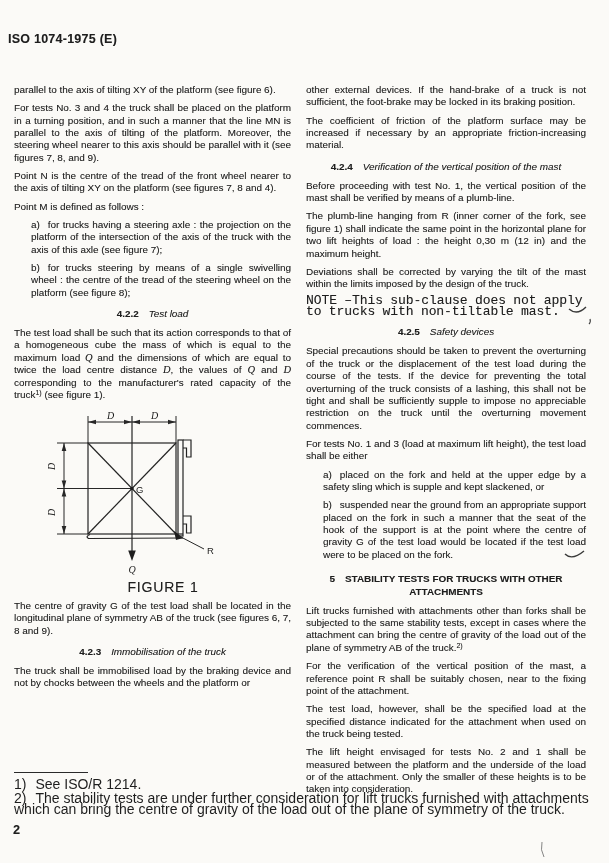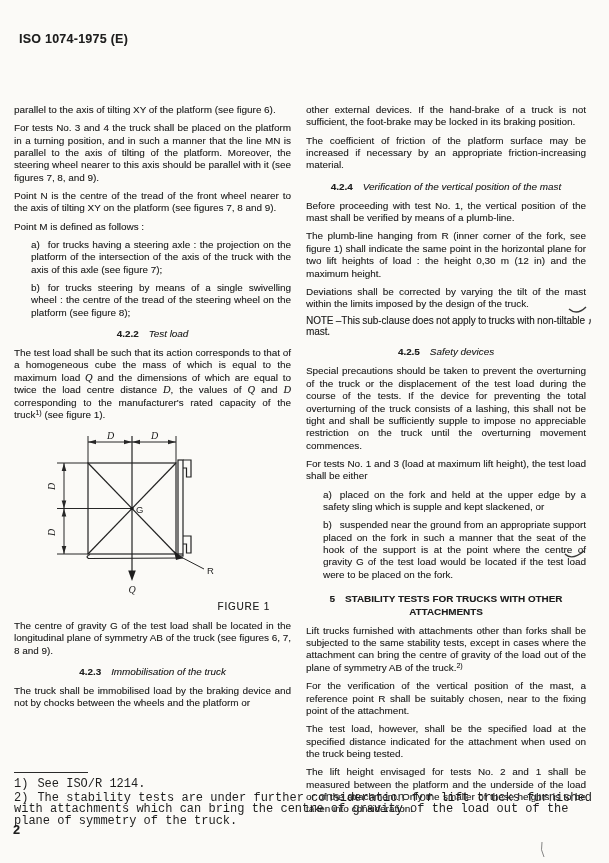--- a/index.html
+++ b/index.html
@@ -3,58 +3,58 @@
 <meta charset="utf-8">
 <style>
   html,body{margin:0;padding:0;background:#888;}
   .page{
     position:relative; width:609px; height:863px; margin:0 auto;
     background:#fbfaf7; overflow:hidden; color:#1e1e1e;
     font-family:"Liberation Sans","DejaVu Sans",sans-serif;
     font-size:9.9px; line-height:12.4px;
     text-shadow:0.15px 0.15px 0 rgba(25,25,25,0.35);
   }
-  .doc-header{position:absolute; top:33px; left:19px; font-size:12.4px; font-weight:bold; letter-spacing:0.3px;}
-  .col{position:absolute; top:104px; text-align:justify;}
+  .doc-header{position:absolute; top:33px; left:8px; font-size:12.4px; font-weight:bold; letter-spacing:0.3px;}
+  .col{position:absolute; top:84px; text-align:justify;}
   .col-left{left:14px; width:277px;}
   .col-right{left:306px; width:280px;}
   .para{margin:0 0 5.8px 0;}
   .list-item{margin-left:17px;}
   .li-label{padding-right:8px;}
   .heading{margin:9px 0 6.5px; text-align:center;}
   .h-num{font-weight:bold; padding-right:10px;}
   .h-title{font-style:italic;}
   .heading.h2 .h-title{font-style:normal; font-weight:bold;}
   .heading.h2{margin-top:11px; line-height:13px;}
-  .note{font-size:10px; letter-spacing:-0.08px; word-spacing:-0.3px; line-height:10.5px; margin:1px 0 6.5px; text-align:left;}
+  .note{font-size:13px; letter-spacing:-0.08px; word-spacing:-0.3px; line-height:10.5px; margin:1px 0 6.5px; text-align:left;font-family:Liberation Mono, monospace;}
   sup.fnref{font-size:7px; line-height:0; vertical-align:3.5px;}
   .var{font-family:"Liberation Serif","DejaVu Serif",serif; font-style:italic; font-size:10.4px;}
   .figure-wrap{margin:8px 0 6px 30px; text-align:left;}
   .fig-svg{display:block;}
-  .fig-caption{width:214px; text-align:right; font-size:10px; letter-spacing:0.8px; margin-top:2px; padding-left:12px;}
-  .footnotes{position:absolute; left:14px; top:772px; width:578px; font-size:12px; line-height:11.2px; text-align:left; text-shadow:none;font-family:Liberation Mono, monospace;}
+  .fig-caption{width:214px; text-align:center; font-size:14px; letter-spacing:0.8px; margin-top:2px; padding-left:12px;}
+  .footnotes{position:absolute; left:14px; top:772px; width:578px; font-size:14px; line-height:11.2px; text-align:left; text-shadow:none;}
   .fn-rule{width:74px; border:0; border-top:1.6px solid #2a2a2a; margin:0 0 6px;}
   .fn-item{margin-bottom:3px;}
   .fn-marker{padding-right:9px;}
   .page-number{position:absolute; left:13px; top:824px; font-size:12.6px; font-weight:bold;}
   .scan-mark{position:absolute; pointer-events:none;}
   svg text{text-shadow:none;}
 </style>
 </head>
 <body>
 
 <div class="page">
 
   <div class="doc-header">ISO 1074-1975 (E)</div>
 
   <div class="col col-left">
     <div>
         <div class="para">parallel to the axis of tilting XY of the platform (see figure 6).</div>
         <div class="para">For tests No. 3 and 4 the truck shall be placed on the platform in a turning position, and in such a manner that the line MN is parallel to the axis of tilting of the platform. Moreover, the steering wheel nearer to this axis should be parallel with it (see figures 7, 8, and 9).</div>
-        <div class="para">Point N is the centre of the tread of the front wheel nearer to the axis of tilting XY on the platform (see figures 7, 8 and 9).</div>
+        <div class="para">Point N is the centre of the tread of the front wheel nearer to the axis of tilting XY on the platform (see figures 7, 8 and 4).</div>
         <div class="para">Point M is defined as follows :</div>
         <div class="para list-item"><span class="li-label">a)</span>for trucks having a steering axle : the projection on the platform of the intersection of the axis of the truck with the axis of this axle (see figure 7);</div>
         <div class="para list-item"><span class="li-label">b)</span>for trucks steering by means of a single swivelling wheel : the centre of the tread of the steering wheel on the platform (see figure 8);</div>
         <div class="heading"><span class="h-num">4.2.2</span><span class="h-title">Test load</span></div>
         <div class="para">The test load shall be such that its action corresponds to that of a homogeneous cube the mass of which is equal to the maximum load <span class="var">Q</span> and the dimensions of which are equal to twice the load centre distance <span class="var">D</span>, the values of <span class="var">Q</span> and <span class="var">D</span> corresponding to the manufacturer's rated capacity of the truck<sup class="fnref">1)</sup> (see figure 1).</div>
       </div>
 
     <div class="figure-wrap">
       <svg class="fig-svg" width="214" height="170" viewBox="0 0 214 170">
         <g stroke="#272727" stroke-width="1" fill="none">

